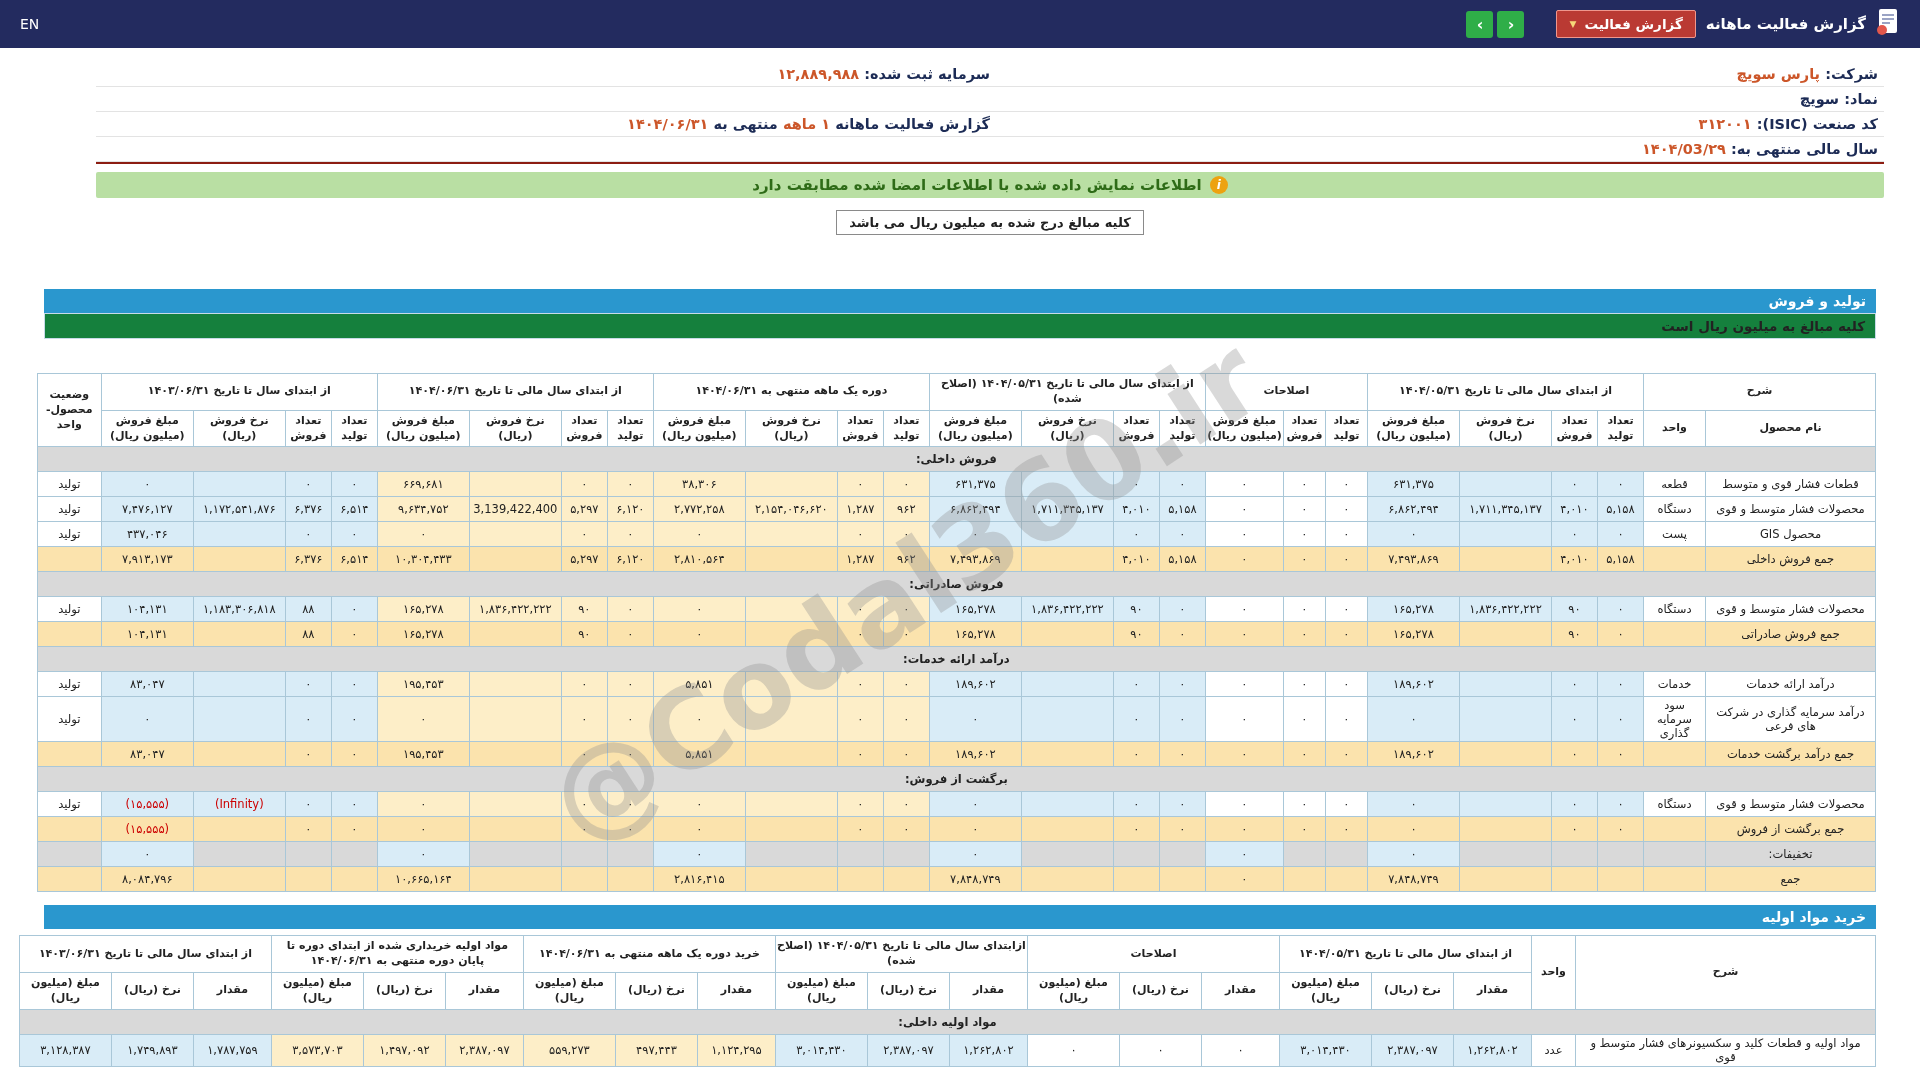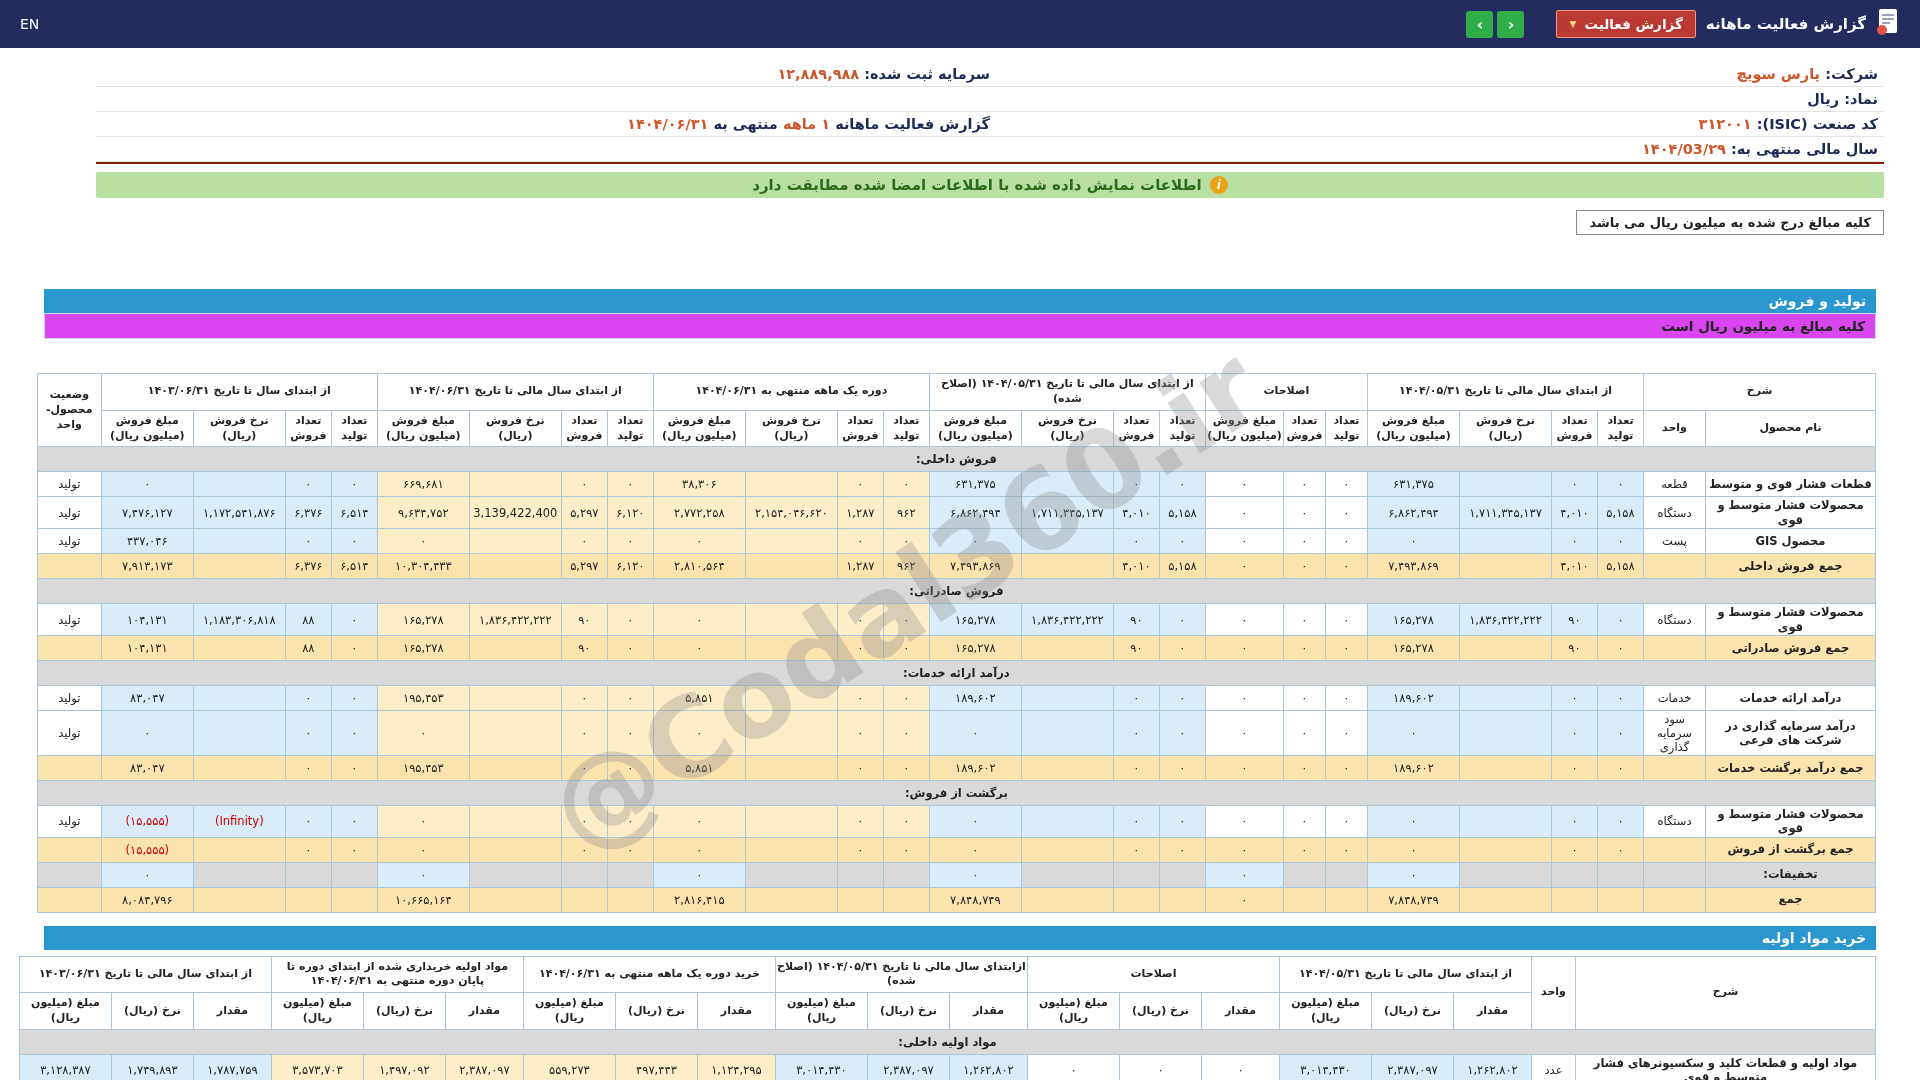--- a/index.html
+++ b/index.html
@@ -18,35 +18,35 @@
   .info-wrap{margin:14px 36px 0 36px}
   .info-grid{margin-left:60px;border-bottom:2px solid #8c1d12}
   .info-row{display:flex;border-bottom:1px solid #e3e3e3;padding:4px 6px}
   .info-cell{width:50%;font-size:14.5px;font-weight:bold}
   .info-cell .lbl{color:var(--label-color,#1c2b55)}
   .info-cell .accent{color:var(--accent,#cc5629)}
 
   .banner{margin:8px 36px 0 96px;background:var(--banner-bg,#b9dfa3);color:var(--banner-text,#2e6b17);font-size:15px;font-weight:bold;display:flex;align-items:center;justify-content:center;gap:8px;padding:4px 0;border-radius:2px}
   .info-icon{width:18px;height:18px;border-radius:50%;background:var(--banner-icon,#eda211);color:#fff;font-size:12px;font-weight:bold;display:flex;align-items:center;justify-content:center;font-style:italic;flex:0 0 18px}
 
-  .note-row{margin:12px 36px 0;text-align:right}
+  .note-row{margin:12px 36px 0;text-align:center}
   .note-box{display:inline-block;margin-left:60px;border:1px solid #8a8a8a;padding:4px 12px;font-size:13px;font-weight:bold;direction:rtl}
 
   .report-section{margin:54px 44px 0}
   .report-section.second{margin-top:13px}
   .sec-bar{background:var(--sec-bar-bg,#2a97ce);color:#fff;font-weight:bold;font-size:14px;padding:4px 10px}
   .report-section.second .sec-bar{margin-bottom:6px}
-  .sec-sub{border:1px solid #c7dbe9;background:#d946ef;font-weight:bold;font-size:13.5px;padding:4px 10px;margin-bottom:34px}
+  .sec-sub{border:1px solid #c7dbe9;background:#15803d;font-weight:bold;font-size:13.5px;padding:4px 10px;margin-bottom:34px}
 
   .tbl-holder{position:relative}
   table.rep{width:100%;border-collapse:collapse;table-layout:fixed}
   table.rep th,table.rep td{border:1px solid var(--tbl-border,#a9c7d8);text-align:center;vertical-align:middle}
   table.rep th{background:#fff;font-weight:bold;font-size:11px;line-height:1.35;white-space:pre-line;padding:3px 1px;height:24px;overflow:hidden}
   table.rep td{height:25px;font-size:11.5px;padding:1px 3px;overflow:hidden}
-  td.name{text-align:right;font-weight:bold;font-size:12px;padding:2px 6px;line-height:1.25}
+  td.name{text-align:right;font-weight:normal;font-size:12px;padding:2px 6px;line-height:1.25}
   #t2 td.name{font-size:11.5px}
   td.unit,td.status{font-size:11.5px}
   td.num{direction:ltr}
   td.sec-row{background:var(--cell-gray,#d9d9d9);text-align:right;font-weight:bold;font-size:12px;padding:2px 6px}
   td.b{background:var(--cell-blue,#d9ecf7)}
   td.c{background:var(--cell-cream,#fdeec8)}
   td.s{background:var(--cell-sum,#fbe3ad)}
   td.g{background:var(--cell-gray,#d9d9d9)}
   td.neg{color:var(--neg,#cc0000)}
   .watermark{position:absolute;top:42%;left:47%;transform:translate(-50%,-50%) rotate(-33deg);font-size:110px;font-weight:bold;color:rgba(145,145,145,.34);pointer-events:none;direction:ltr;white-space:nowrap;z-index:4}
@@ -80,21 +80,21 @@
     <a class="lang">EN</a>
   </header>
 
   <div class="info-wrap">
     <div class="info-grid" id="info-grid">
         <div class="info-row">
           <div class="info-cell"><span class="lbl">شرکت:  </span><span class="accent">پارس سویچ</span></div>
           <div class="info-cell"><span class="lbl">سرمایه ثبت شده:  </span><span class="accent">۱۲,۸۸۹,۹۸۸</span></div>
         </div>
         <div class="info-row">
-          <div class="info-cell"><span class="lbl">نماد:  </span><span class="lbl">ریال</span></div>
+          <div class="info-cell"><span class="lbl">نماد:  </span><span class="lbl">سویچ</span></div>
         </div>
         <div class="info-row">
           <div class="info-cell"><span class="lbl">کد صنعت (ISIC):  </span><span class="accent">۳۱۲۰۰۱</span></div>
           <div class="info-cell"><span class="lbl">گزارش فعالیت ماهانه </span><span class="accent">۱ ماهه</span><span class="lbl"> منتهی به </span><span class="accent">۱۴۰۴/۰۶/۳۱</span></div>
         </div>
         <div class="info-row">
           <div class="info-cell"><span class="lbl">سال مالی منتهی به:  </span><span class="accent">۱۴۰۴/03/۲۹</span></div>
         </div>
       </div>
   </div>

